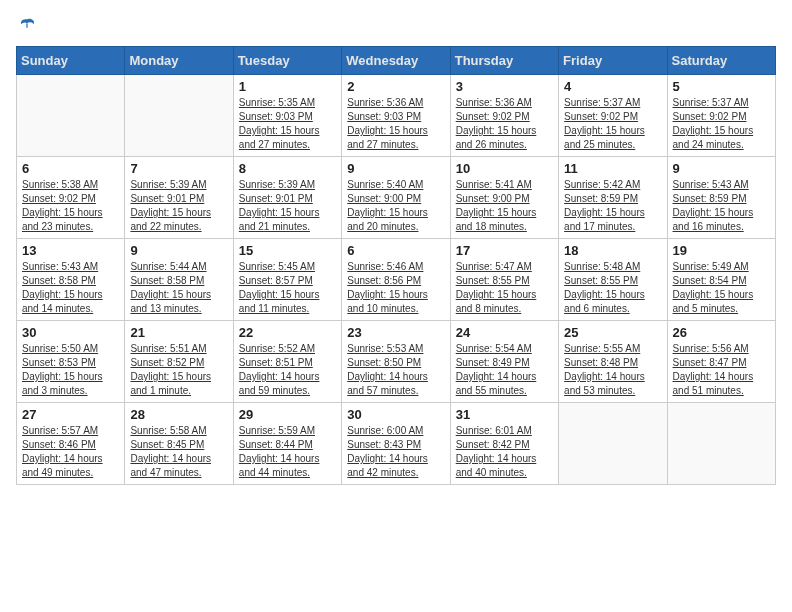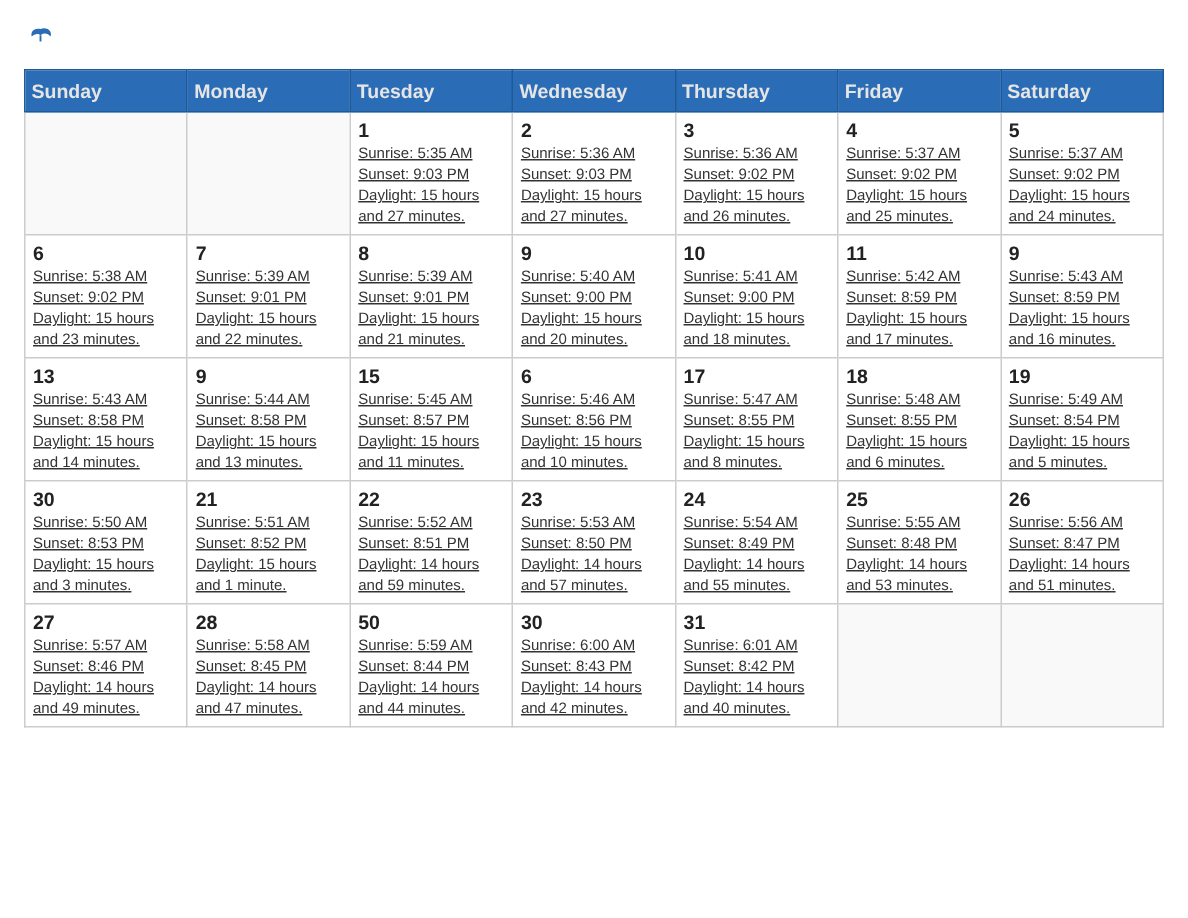--- a/index.html
+++ b/index.html
@@ -239,21 +239,21 @@
       <tr>
         <td>
           <span class="day-number">27</span>
           <div class="day-info">Sunrise: 5:57 AM<br>Sunset: 8:46 PM<br>Daylight: 14 hours and 49 minutes.</div>
         </td>
         <td>
           <span class="day-number">28</span>
           <div class="day-info">Sunrise: 5:58 AM<br>Sunset: 8:45 PM<br>Daylight: 14 hours and 47 minutes.</div>
         </td>
         <td>
-          <span class="day-number">50</span>
+          <span class="day-number">29</span>
           <div class="day-info">Sunrise: 5:59 AM<br>Sunset: 8:44 PM<br>Daylight: 14 hours and 44 minutes.</div>
         </td>
         <td>
           <span class="day-number">30</span>
           <div class="day-info">Sunrise: 6:00 AM<br>Sunset: 8:43 PM<br>Daylight: 14 hours and 42 minutes.</div>
         </td>
         <td>
           <span class="day-number">31</span>
           <div class="day-info">Sunrise: 6:01 AM<br>Sunset: 8:42 PM<br>Daylight: 14 hours and 40 minutes.</div>
         </td>

